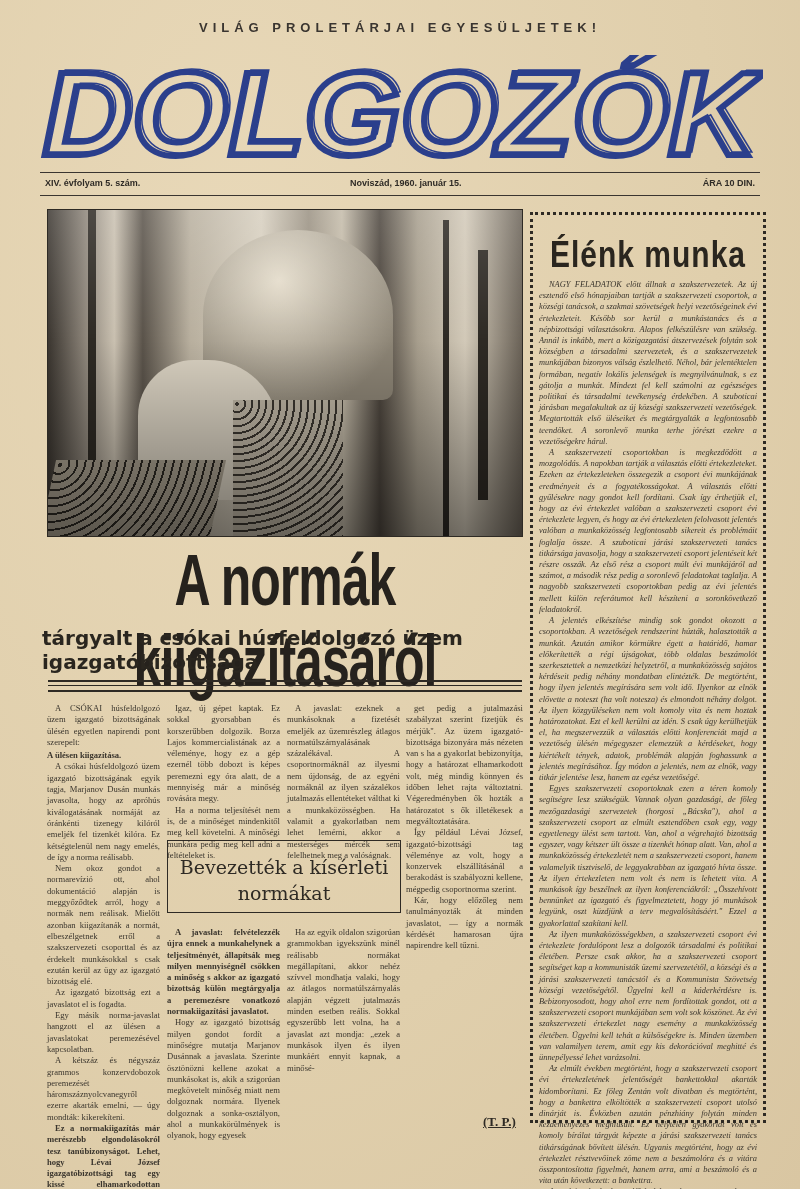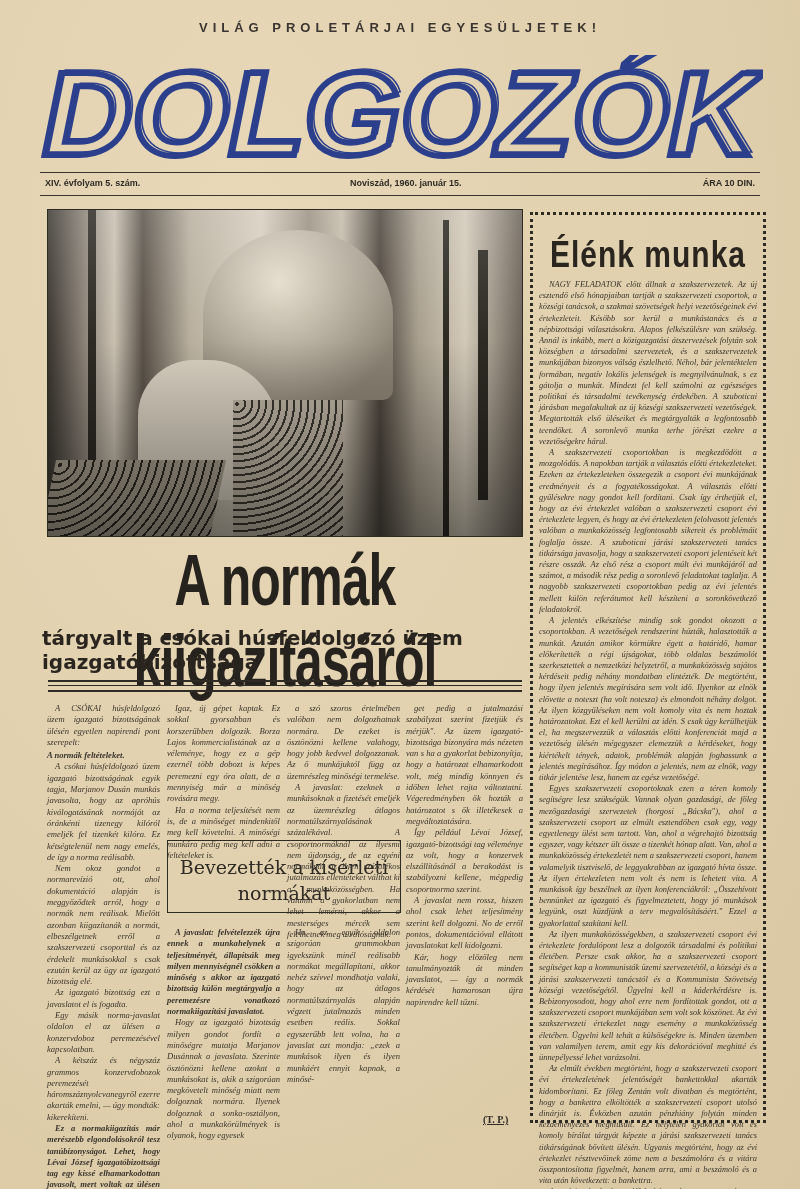--- a/index.html
+++ b/index.html
@@ -18,33 +18,33 @@
   .photo .shade{position:absolute;inset:0;background:linear-gradient(180deg,rgba(255,255,255,.15) 0%,rgba(0,0,0,0) 40%,rgba(0,0,0,.45) 100%);}
   .photo .boiler{position:absolute;left:155px;top:20px;width:190px;height:170px;border-radius:50% 50% 10px 10px;background:radial-gradient(ellipse at 40% 30%,#e5ddcc,#8c8475 80%);}
   .photo .worker{position:absolute;left:90px;top:150px;width:140px;height:140px;border-radius:40% 50% 10px 10px;background:#d9d1c1;}
   .photo .crate{position:absolute;left:0;top:250px;width:170px;height:76px;background:repeating-radial-gradient(circle at 5px 5px,#2d2923 0 2px,#a79e8d 2px 8px);transform:skewX(-12deg);}
   .photo .crate2{position:absolute;left:185px;top:190px;width:110px;height:136px;background:repeating-radial-gradient(circle at 4px 4px,#3b362f 0 2px,#bdb4a3 2px 7px);}
   .photo .pipe{position:absolute;background:#2e2a24;}
   .headline{position:absolute;top:540px;left:42px;width:486px;text-align:center;font-family:"Liberation Sans","DejaVu Sans",sans-serif;font-weight:bold;font-size:50px;line-height:56px;letter-spacing:-1px;color:#26221d;transform:scaleY(1.45);transform-origin:top center;}
   .subhead{position:absolute;top:626px;left:42px;width:486px;text-align:left;font-family:"DejaVu Sans","Liberation Sans",sans-serif;font-weight:bold;font-size:20px;line-height:24px;color:#2a261f;}
   .dbl{position:absolute;left:48px;width:474px;border-top:2px solid #2e2a24;}
   .col{position:absolute;font-size:8.6px;line-height:11.3px;text-align:justify;color:#3a352d;}
-  .col p{margin:0;text-indent:8px;font-style:italic;}
+  .col p{margin:0;text-indent:8px;}
   .col p.b{font-weight:bold;}
   .col p.h{font-weight:bold;text-indent:0;margin-top:2px;}
   .box{position:absolute;left:167px;top:840px;width:232px;height:73px;border-left:1.5px solid #2e2a24;border-right:1.5px solid #2e2a24;}
   .box:before,.box:after{content:"";position:absolute;left:0;width:232px;border-top:1.5px solid #2e2a24;}
   .box:before{top:0;}
   .box:after{bottom:0;}
   .boxtitle{position:absolute;top:14px;left:0;width:232px;text-align:center;font-family:"DejaVu Serif","Liberation Serif",serif;font-size:19px;line-height:26px;color:#2e2a24;}
   .sidebar{position:absolute;top:212px;left:530px;width:230px;height:905px;border:3px dotted #2e2a24;border-width:3px;}
   .sidetitle{position:absolute;top:18px;left:0;width:230px;text-align:center;font-family:"Liberation Sans","DejaVu Sans",sans-serif;font-weight:bold;font-size:30px;color:#2a261f;transform:scaleY(1.25);transform-origin:top center;letter-spacing:1px;}
   .sidebody{position:absolute;top:64px;left:6px;width:218px;font-size:8.4px;line-height:11.2px;font-style:italic;text-align:justify;color:#3a352d;}
   .sidebody p{margin:0;text-indent:10px;}
-  .author{position:absolute;font-weight:bold;font-size:10px;text-decoration:underline;}
+  .author{position:absolute;font-weight:bold;font-size:13px;text-decoration:underline;}
 </style>
 </head>
 <body>
 
 <div class="page">
 
   <div class="motto">VILÁG PROLETÁRJAI EGYESÜLJETEK!</div>
 
   <div class="mast">
     <svg viewBox="0 0 725 110" preserveAspectRatio="none">
@@ -74,55 +74,53 @@
 
   <div class="headline">A normák kiigazításáról</div>
   <div class="subhead">tárgyalt a csókai húsfeldolgozó üzem igazgatóbizottsága</div>
 
   <div class="dbl" style="top:680px;"></div>
   <div class="dbl" style="top:685px;border-top-width:1px;"></div>
   <div class="dbl" style="top:690px;"></div>
 
   <div class="col" style="left:47px;top:703px;width:113px;">
     <p>A CSÓKAI húsfeldolgozó üzem igazgató bizottságának ülésén egyetlen napirendi pont szerepelt:</p>
-    <p class="h">A normák feltételeket.</p>
+    <p class="h">A ülésen kiigazítása.</p>
     <p>A csókai húsfeldolgozó üzem igazgató bizottságának egyik tagja, Marjanov Dusán munkás javasolta, hogy az apróhús kiválogatásának normáját az óránkénti tizenegy kilóról emeljék fel tizenkét kilóra. Ez kétségtelenül nem nagy emelés, de így a norma reálisabb.</p>
     <p>Nem okoz gondot a normarevízió ott, ahol dokumentáció alapján is meggyőződtek arról, hogy a normák nem reálisak. Mielőtt azonban kiigazítanák a normát, elbeszélgetnek erről a szakszervezeti csoporttal és az érdekelt munkásokkal s csak ezután kerül az ügy az igazgató bizottság elé.</p>
     <p>Az igazgató bizottság ezt a javaslatot el is fogadta.</p>
-    <p>Egy másik norma-javaslat oldalon el az ülésen a konzervdoboz peremezésével kapcsolatban.</p>
+    <p>Egy másik norma-javaslat hangzott el az ülésen a javaslatokat peremezésével kapcsolatban.</p>
     <p>A kétszáz és négyszáz grammos konzervdobozok peremezését háromszáznyolcvanegyről ezerre akarták emelni, — úgy mondták: kikerekíteni.</p>
     <p class="b">Ez a normakiigazítás már merészebb elgondolásokról tesz tanúbizonyságot. Lehet, hogy Lévai József igazgatóbizottsági tag egy kissé elhamarkodottan javasolt, mert voltak az ülésen ellenvélemények is.</p>
   </div>
 
   <div class="col" style="left:167px;top:703px;width:113px;">
     <p>Igaz, új gépet kaptak. Ez sokkal gyorsabban és korszerűbben dolgozik. Borza Lajos kommercialistának az a véleménye, hogy ez a gép ezernél több dobozt is képes peremezni egy óra alatt, de a mennyiség már a minőség rovására megy.</p>
     <p>Ha a norma teljesítését nem is, de a minőséget mindenkitől meg kell követelni. A minőségi munkára pedig meg kell adni a feltételeket is.</p>
   </div>
 
   <div class="box">
     <div class="boxtitle">Bevezették a kísérleti normákat</div>
   </div>
 
   <div class="col" style="left:167px;top:927px;width:113px;">
     <p class="b">A javaslat: felvételezzék újra ennek a munkahelynek a teljesítményét, állapítsák meg milyen mennyiségnél csökken a minőség s akkor az igazgató bizottság külön megtárgyalja a peremezésre vonatkozó normakiigazítási javaslatot.</p>
     <p>Hogy az igazgató bizottság milyen gondot fordít a minőségre mutatja Marjanov Dusánnak a javaslata. Szerinte ösztönözni kellene azokat a munkásokat is, akik a szigorúan megkövetelt minőség miatt nem dolgoznak normára. Ilyenek dolgoznak a sonka-osztályon, ahol a munkakörülmények is olyanok, hogy egyesek</p>
   </div>
 
   <div class="col" style="left:287px;top:703px;width:113px;">
-    <p>a szó szoros értelmében valóban nem dolgozhatnak normára. De ezeket is ösztönözni kellene valahogy, hogy jobb kedvvel dolgozzanak. Az ő munkájuktól függ az üzemrészleg minőségi termelése.</p>
     <p style="margin-bottom:100px;">A javaslat: ezeknek a munkásoknak a fizetését emeljék az üzemrészleg átlagos normatúlszárnyalásának százalékával. A csoportnormáknál az ilyesmi nem újdonság, de az egyéni normáknál az ilyen százalékos jutalmazás ellentéteket válthat ki a munkaközösségben. Ha valamit a gyakorlatban nem lehet lemérni, akkor a mesterséges mércék sem felelhetnek meg a valóságnak.</p>
   </div>
   <div class="col" style="left:287px;top:927px;width:113px;">
     <p>Ha az egyik oldalon szigorúan grammokban igyekszünk minél reálisabb normákat megállapítani, akkor nehéz szívvel mondhatja valaki, hogy az átlagos normatúlszárnyalás alapján végzett jutalmazás minden esetben reális. Sokkal egyszerűbb lett volna, ha a javaslat azt mondja: „ezek a munkások ilyen és ilyen munkáért ennyit kapnak, a minősé-</p>
   </div>
 
   <div class="col" style="left:406px;top:703px;width:117px;">
     <p>get pedig a jutalmazási szabályzat szerint fizetjük és mérjük". Az üzem igazgató-bizottsága bizonyára más nézeten van s ha a gyakorlat bebizonyítja, hogy a határozat elhamarkodott volt, még mindig könnyen és időben lehet rajta változtatni. Végeredményben ők hozták a határozatot s ők illetékesek a megváltoztatására.</p>
     <p>Így például Lévai József, igazgató-bizottsági tag véleménye az volt, hogy a konzervek elszállításánál a berakodást is szabályozni kellene, mégpedig csoportnorma szerint.</p>
-    <p>A javaslat nem rossz, hiszen ahol csak lehet teljesítmény szerint kell dolgozni. No de erről pontos, dokumentációval ellátott javaslatokat kell kidolgozni.</p>
     <p>Kár, hogy előzőleg nem tanulmányozták át minden javaslatot, — így a normák kérdését hamarosan újra napirendre kell tűzni.</p>
   </div>
   <div class="author" style="left:483px;top:1114px;">(T. P.)</div>
 
   <div class="sidebar">
     <div class="sidetitle">Élénk munka</div>
     <div class="sidebody">
       <p>NAGY FELADATOK előtt állnak a szakszervezetek. Az új esztendő első hónapjaiban tartják a szakszervezeti csoportok, a községi tanácsok, a szakmai szövetségek helyi vezetőségeinek évi értekezleteit. Később sor kerül a munkástanács és a népbizottsági választásokra. Alapos felkészülésre van szükség. Annál is inkább, mert a közigazgatási átszervezések folytán sok községben a társadalmi szervezetek, és a szakszervezetek munkájában bizonyos válság észlelhető. Néhol, bár jelentéktelen formában, negatív lokális jelenségek is megnyilvánulnak, s ez gátolja a munkát. Mindezt fel kell számolni az egészséges politikai és társadalmi tevékenység érdekében. A szuboticai járásban megalakultak az új községi szakszervezeti vezetőségek. Megtartották első üléseiket és megtárgyalták a legfontosabb teendőket. A soronlevő munka terhe jórészt ezekre a vezetőségekre hárul.</p>
       <p>A szakszervezeti csoportokban is megkezdődött a mozgolódás. A napokban tartják a választás előtti értekezleteket. Ezeken az értekezleteken összegezik a csoport évi munkájának eredményeit és a fogyatékosságokat. A választás előtti gyűlésekre nagy gondot kell fordítani. Csak így érthetjük el, hogy az évi értekezlet valóban a szakszervezeti csoport évi értekezlete legyen, és hogy az évi értekezleten felolvasott jelentés valóban a munkaközösség legfontosabb sikereit és problémáit foglalja össze. A szuboticai járási szakszervezeti tanács titkársága javasolja, hogy a szakszervezeti csoport jelentéseit két részre osszák. Az első rész a csoport múlt évi munkájáról ad számot, a második rész pedig a soronlevő feladatokat taglalja. A nagyobb szakszervezeti csoportokban pedig az évi jelentés mellett külön referátumot kell készíteni a soronkövetkező feladatokról.</p>
       <p>A jelentés elkészítése mindig sok gondot okozott a csoportokban. A vezetőségek rendszerint húzták, halasztották a munkát. Azután amikor körmükre égett a határidő, hamar előkerítették a régi újságokat, több oldalas beszámolót szerkesztettek a nemzetközi helyzetről, a munkaközösség sajátos kérdéseit pedig néhány mondatban elintézték. De megtörtént, hogy ilyen jelentés megírására sem volt idő. Ilyenkor az elnök elővette a noteszt (ha volt notesza) és elmondott néhány dolgot. Az ilyen közgyűléseken nem volt komoly vita és nem hoztak határozatokat. Ezt el kell kerülni az idén. S csak úgy kerülhetjük el, ha megszervezzük a választás előtti konferenciát majd a vezetőség ülésén mégegyszer elemezzük a kérdéseket, hogy kiértékelt tények, adatok, problémák alapján foghassunk a jelentés megírásához. Így módon a jelentés, nem az elnök, vagy titkár jelentése lesz, hanem az egész vezetőségé.</p>

